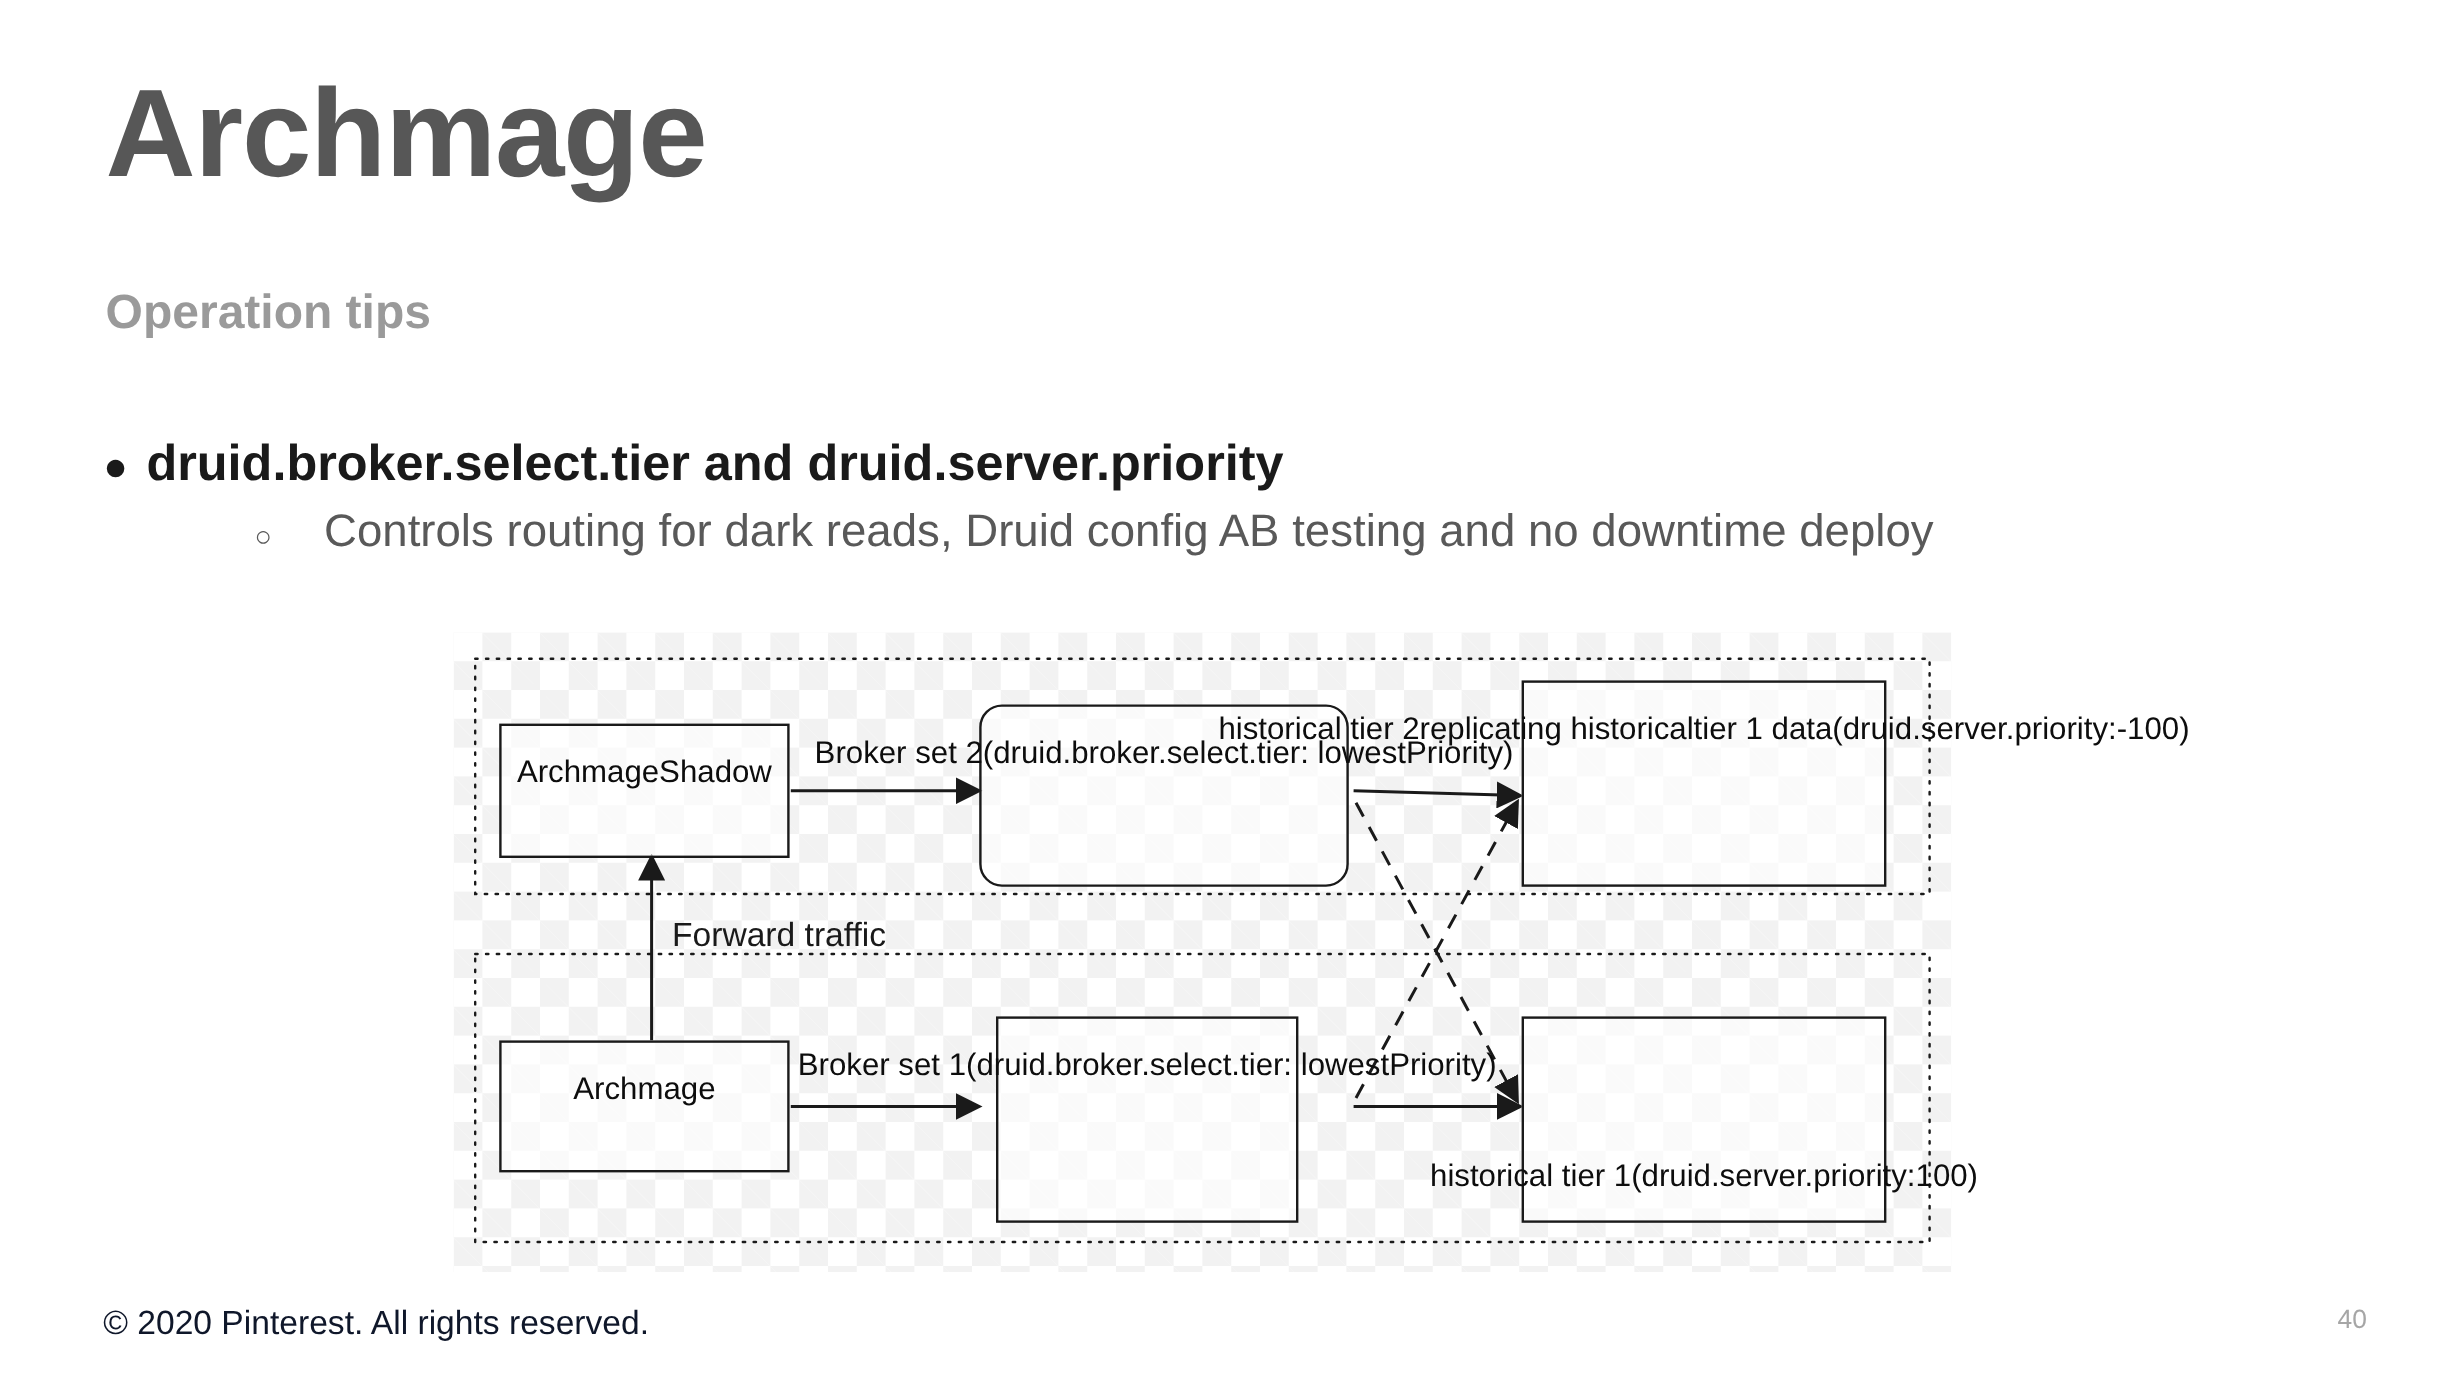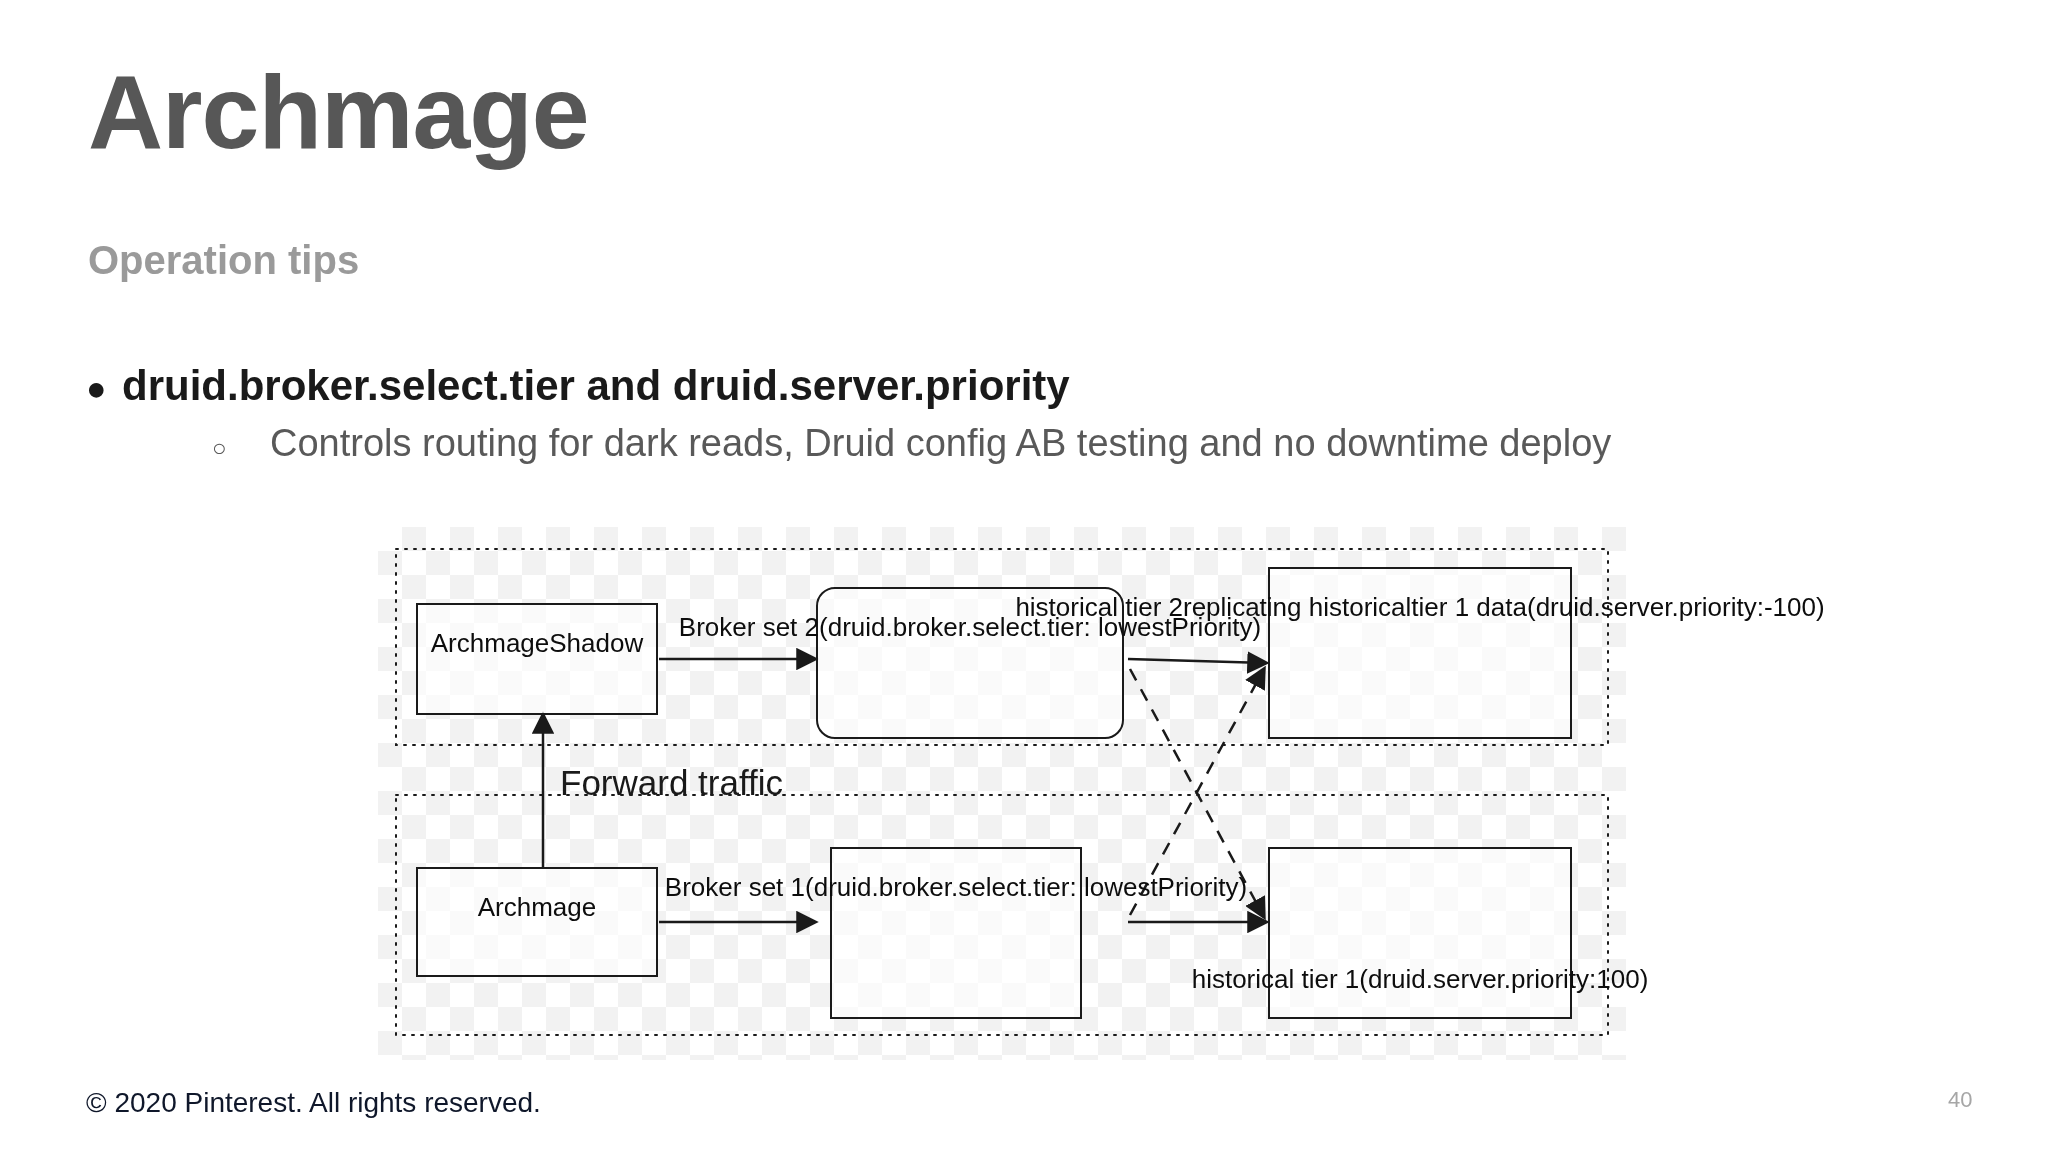--- a/index.html
+++ b/index.html
@@ -117,21 +117,21 @@
     padding: 21px 14px;
     display: flex;
     flex-direction: row;
     justify-content: center;
   }
   .node .ln { display: block; white-space: nowrap; }
   .node.center-v { justify-content: center; }
 
   .edge-label {
     position: absolute;
-    font-size: 35px;
+    font-size: 28px;
     color: #1a1a1a;
     white-space: nowrap;
   }
 
   
   .footer-left {
     position: absolute;
     left: 86px;
     top: 1087px;
     font-size: 28px;

